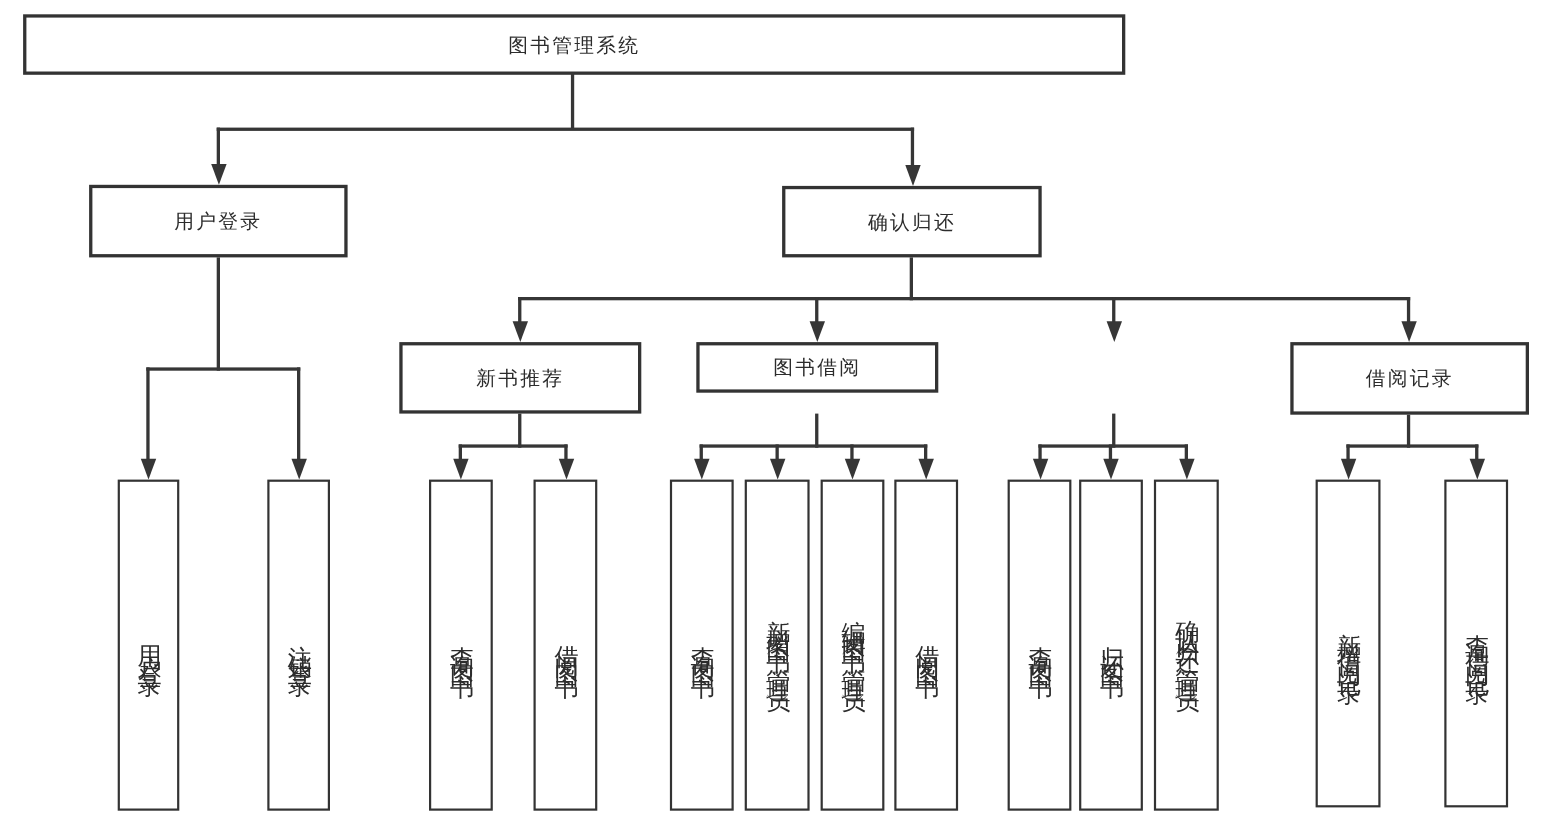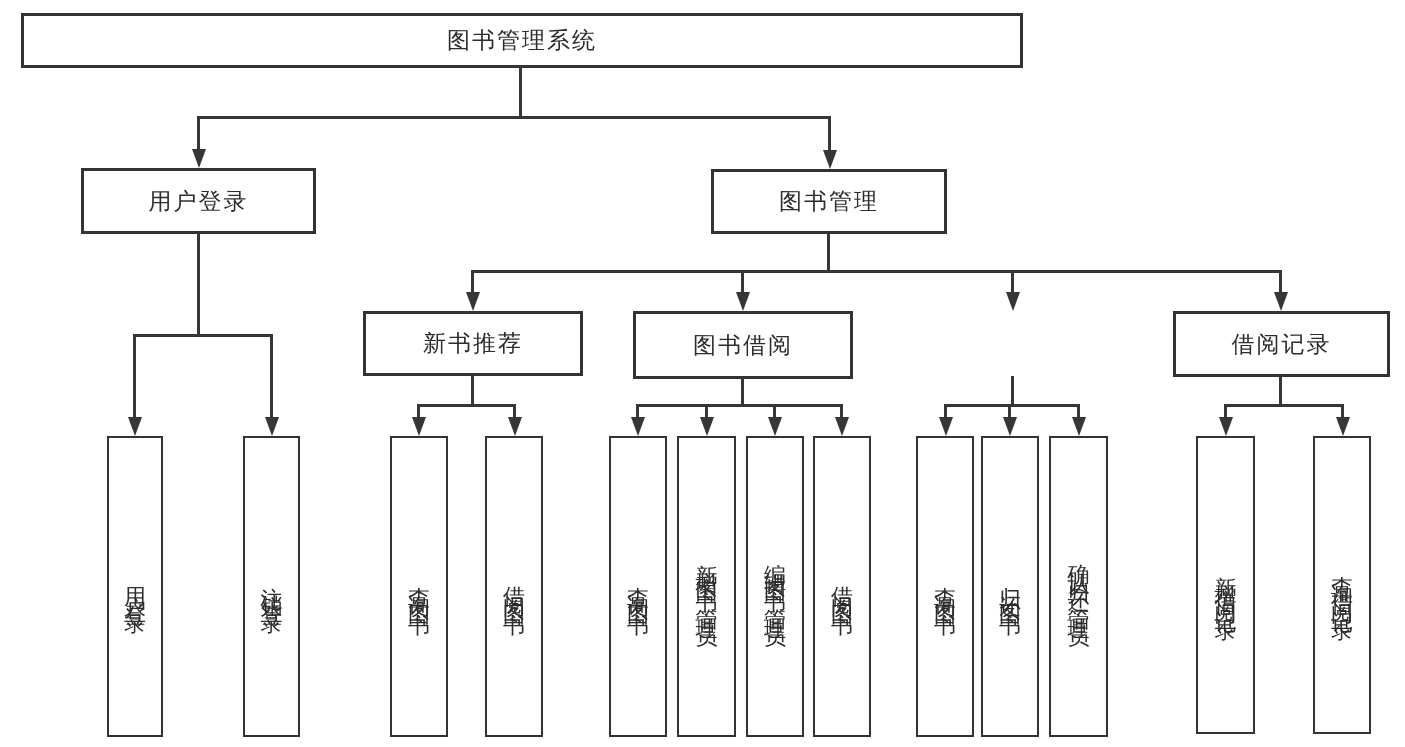--- a/index.html
+++ b/index.html
@@ -12,21 +12,21 @@
   }
   
   .box{
     position:absolute;
     background:#ffffff;
     border:3px solid #333333;
     box-sizing:border-box;
     display:flex;align-items:center;justify-content:center;
   }
   .box .lbl{
-    font-size:23px;color:#2c2c2c;letter-spacing:2px;white-space:nowrap;
+    font-size:18px;color:#2c2c2c;letter-spacing:2px;white-space:nowrap;
   }
   .vbox{border-width:2.5px;}
   .vbox .lbl{
     writing-mode:vertical-rl;text-orientation:mixed;
     font-size:22px;letter-spacing:9px;line-height:1;
     white-space:normal;
   }
   
   .vline{position:absolute;width:3px;background:#363636;}
   .hline{position:absolute;height:3px;background:#363636;}
@@ -56,21 +56,21 @@
   <div class="hline" style="left:197px;top:116px;width:634px;"></div>
   <div class="vline" style="left:197px;top:116px;height:34px;"></div>
   <div class="arr" style="left:192px;top:149px;"></div>
   <div class="vline" style="left:828px;top:116px;height:35px;"></div>
   <div class="arr" style="left:823px;top:150px;"></div>
 
   <div class="box" style="left:81px;top:168px;width:235px;height:66px;">
     <span class="lbl">用户登录</span>
   </div>
   <div class="box" style="left:711px;top:169px;width:236px;height:65px;">
-    <span class="lbl">图书管理</span>
+    <span class="lbl">确认归还</span>
   </div>
 
   <div class="vline" style="left:197px;top:234px;height:103px;"></div>
   <div class="hline" style="left:133px;top:334px;width:140px;"></div>
   <div class="vline" style="left:133px;top:334px;height:84px;"></div>
   <div class="arr" style="left:128px;top:417px;"></div>
   <div class="vline" style="left:270px;top:334px;height:84px;"></div>
   <div class="arr" style="left:265px;top:417px;"></div>
 
   <div class="vline" style="left:827px;top:234px;height:39px;"></div>
@@ -80,21 +80,21 @@
   <div class="vline" style="left:741px;top:270px;height:23px;"></div>
   <div class="arr" style="left:736px;top:292px;"></div>
   <div class="vline" style="left:1011px;top:270px;height:23px;"></div>
   <div class="arr" style="left:1006px;top:292px;"></div>
   <div class="vline" style="left:1279px;top:270px;height:23px;"></div>
   <div class="arr" style="left:1274px;top:292px;"></div>
 
   <div class="box" style="left:363px;top:311px;width:220px;height:65px;">
     <span class="lbl">新书推荐</span>
   </div>
-  <div class="box" style="left:633px;top:311px;width:220px;height:68px;">
+  <div class="box" style="left:633px;top:311px;width:220px;height:46px;">
     <span class="lbl">图书借阅</span>
   </div>
   <div class="box" style="left:1173px;top:311px;width:217px;height:66px;">
     <span class="lbl">借阅记录</span>
   </div>
 
   <div class="vline" style="left:471px;top:376px;height:31px;"></div>
   <div class="hline" style="left:417px;top:404px;width:99px;"></div>
   <div class="vline" style="left:417px;top:404px;height:14px;"></div>
   <div class="arr" style="left:412px;top:417px;"></div>

